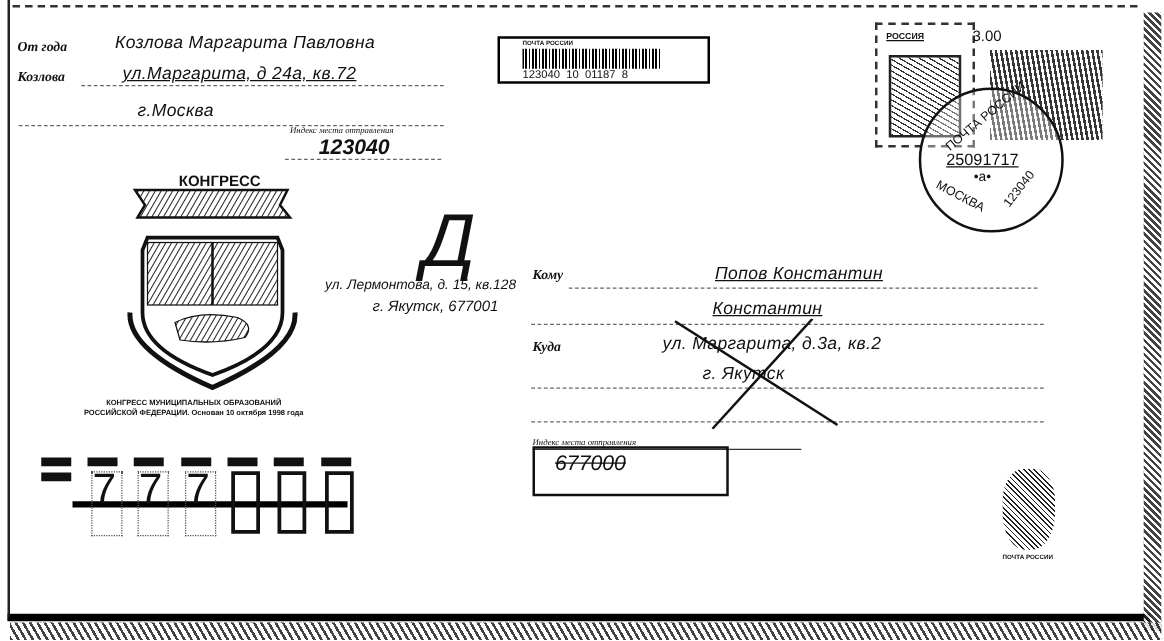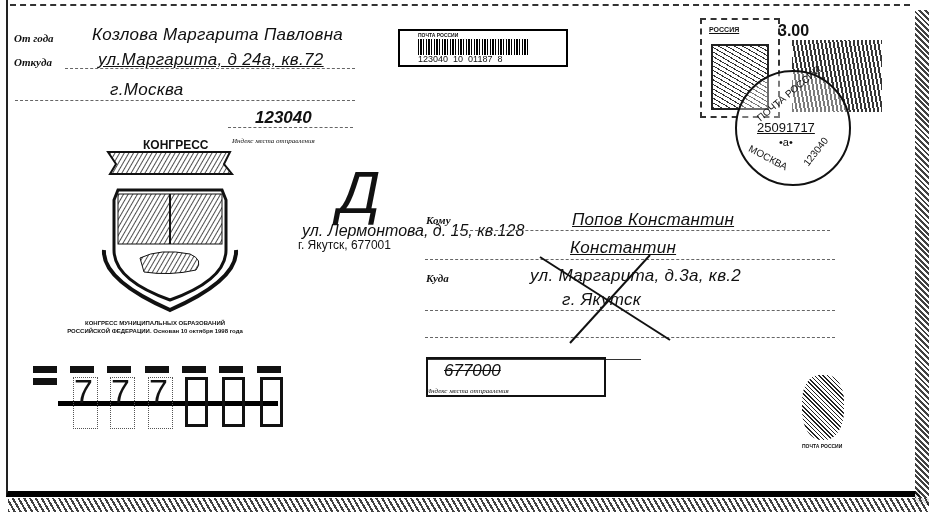--- a/index.html
+++ b/index.html
@@ -5,70 +5,70 @@
   html, body { margin:0; padding:0; background:#fff; }
   body { width:931px; height:513px; position:relative; overflow:hidden; font-family:"Liberation Sans", sans-serif; color:#111; }
   .abs { position:absolute; }
   .envelope { left:6px; top:0; width:914px; height:497px; border-left:2px solid #222; border-bottom:6px solid #000; box-sizing:border-box; }
   .top-dashes { left:10px; top:4px; width:900px; border-top:2px dashed #333; }
   .edge-right { left:915px; top:10px; width:14px; height:495px;
     background: repeating-linear-gradient(45deg,#222 0 2px,#fff 2px 4px), repeating-linear-gradient(-45deg,#222 0 1px,transparent 1px 5px); opacity:.85; }
   .edge-bottom { left:8px; top:498px; width:921px; height:14px;
     background: repeating-linear-gradient(60deg,#222 0 2px,#fff 2px 5px), repeating-linear-gradient(-30deg,#222 0 1px,transparent 1px 4px); opacity:.85; }
   .lbl { font-family:"Liberation Serif", serif; font-style:italic; font-weight:bold; font-size:11px; }
-  .hand { font-style:italic; font-size:17px; letter-spacing:.3px;text-align:right; }
+  .hand { font-style:italic; font-size:14px; letter-spacing:.3px;text-align:right; }
   .hand-u { text-decoration:underline; }
   .dline { border-bottom:1px dashed #666; height:0; }
-  .small-serif { font-family:"Liberation Serif", serif; font-style:italic; font-size:7px;margin-top:37px; }
+  .small-serif { font-family:"Liberation Serif", serif; font-style:italic; font-size:7px; }
   .barcode { left:398px; top:29px; width:170px; height:38px; border:2px solid #000; box-sizing:border-box; }
   .bars { position:absolute; left:18px; top:8px; width:110px; height:16px;
     background: repeating-linear-gradient(90deg,#000 0 1px,#fff 1px 2px,#000 2px 4px,#fff 4px 5px,#000 5px 6px,#fff 6px 8px); }
   .stamp { left:700px; top:18px; width:80px; height:100px; border:2px dashed #333; box-sizing:border-box; background:#fff; }
   .stamp-inner { position:absolute; left:9px; top:24px; width:58px; height:66px; border:2px solid #222; box-sizing:border-box;
     background: repeating-linear-gradient(30deg,#333 0 1px,#fff 1px 4px); }
   .stamp2 { left:792px; top:40px; width:90px; height:72px;
     background: repeating-linear-gradient(80deg,#222 0 2px,#fff 2px 4px), repeating-linear-gradient(10deg,#222 0 1px,transparent 1px 3px); opacity:.9; }
   .postmark { left:735px; top:70px; width:112px; height:112px; border:2px solid #111; border-radius:50%; background:rgba(255,255,255,.35); }
   .emblem { left:100px; top:130px; width:140px; height:185px; }
   .digit-box { position:absolute; width:23px; height:50px; }
   .digit-lbl { position:absolute; width:24px; height:7px; background:#111; }
   .big-D { font-size:60px; font-style:italic; font-family:"Liberation Sans", sans-serif; }
-  .idx-box { left:426px; top:357px; width:180px; height:40px; border:2px solid #111; box-sizing:border-box;padding-left:46px; }
+  .idx-box { left:426px; top:357px; width:157px; height:40px; border:2px solid #111; box-sizing:border-box;padding-left:46px; }
   .coat { left:802px; top:375px; width:42px; height:65px;
     background: repeating-linear-gradient(45deg,#222 0 1px,#fff 1px 3px), repeating-linear-gradient(-45deg,#222 0 1px,transparent 1px 3px); border-radius:40% 40% 45% 45%; }
 </style>
 </head>
 <body>
 
 <div class="abs envelope"></div>
 <div class="abs top-dashes"></div>
 <div class="abs edge-right"></div>
 <div class="abs edge-bottom"></div>
 
 <div class="abs lbl" style="left:14px;top:32px;">От года</div>
 <div class="abs hand" style="left:92px;top:25px;">Козлова Маргарита Павловна</div>
-<div class="abs lbl" style="left:14px;top:56px;">Откуда</div>
+<div class="abs lbl" style="left:14px;top:56px;">Козлова</div>
 <div class="abs dline" style="left:65px;top:68px;width:290px;"></div>
 <div class="abs hand hand-u" style="left:98px;top:50px;">ул.Маргарита, д 24а, кв.72</div>
 <div class="abs hand" style="left:110px;top:80px;">г.Москва</div>
 <div class="abs dline" style="left:15px;top:100px;width:340px;"></div>
 <div class="abs small-serif" style="left:232px;top:100px;">Индекс места отправления</div>
 <div class="abs" style="left:255px;top:108px;font-size:17px;font-weight:bold;font-style:italic;">123040</div>
 <div class="abs dline" style="left:228px;top:127px;width:125px;"></div>
 
 <div class="abs barcode">
   <div style="position:absolute;left:18px;top:1px;font-size:5px;font-weight:bold;">ПОЧТА РОССИИ</div>
   <div class="bars"></div>
   <div style="position:absolute;left:18px;top:23px;font-size:9px;white-space:pre;">123040  10  01187  8</div>
 </div>
 
 <div class="abs stamp2"></div>
 <div class="abs stamp">
   <span style="position:absolute;left:7px;top:6px;font-size:7px;font-weight:bold;text-decoration:underline;">РОССИЯ</span>
-  <span style="position:absolute;left:38px;top:2px;font-size:16px;font-weight:bold;padding-left:38px;">3.00</span>
+  <span style="position:absolute;left:38px;top:2px;font-size:12px;font-weight:normal;padding-left:38px;">3.00</span>
   <div class="stamp-inner"></div>
 </div>
 <div class="abs postmark">
   <div style="position:absolute;left:12px;top:16px;font-size:10px;transform:rotate(-40deg);">ПОЧТА РОССИИ</div>
   <div style="position:absolute;left:20px;top:48px;font-size:13px;text-decoration:underline;">25091717</div>
   <div style="position:absolute;left:42px;top:64px;font-size:11px;">•а•</div>
   <div style="position:absolute;left:10px;top:80px;font-size:10px;transform:rotate(28deg);">МОСКВА</div>
   <div style="position:absolute;left:62px;top:74px;font-size:10px;transform:rotate(-52deg);">123040</div>
 </div>
 
@@ -108,22 +108,22 @@
   </div>
   <div class="digit-box" style="left:148px;top:377px;border:1px dotted #555;">
     <span style="position:absolute;left:0;top:-6px;font-size:34px;">7</span>
   </div>
   <div class="digit-box" style="left:185px;top:377px;border:3px solid #111;box-sizing:border-box;"></div>
   <div class="digit-box" style="left:222px;top:377px;border:3px solid #111;box-sizing:border-box;"></div>
   <div class="digit-box" style="left:260px;top:377px;border:3px solid #111;box-sizing:border-box;"></div>
 </div>
 
 <div class="abs big-D" style="left:338px;top:158px;">Д</div>
-<div class="abs" style="left:260px;top:222px;font-size:16px;font-style:italic;margin-left:42px;">ул. Лермонтова, д. 15, кв.128</div>
-<div class="abs" style="left:298px;top:238px;font-size:12px;text-align:right;">г. Якутск, 677001</div>
+<div class="abs" style="left:260px;top:222px;font-size:11px;font-style:italic;">ул. Лермонтова, д. 15, кв.128</div>
+<div class="abs" style="left:298px;top:238px;font-size:12px;font-style:italic;text-align:right;">г. Якутск, 677001</div>
 
 <div class="abs lbl" style="left:426px;top:214px;">Кому</div>
 <div class="abs dline" style="left:455px;top:230px;width:375px;"></div>
 <div class="abs hand hand-u" style="left:572px;top:210px;">Попов  Константин</div>
 <div class="abs dline" style="left:425px;top:259px;width:410px;"></div>
 <div class="abs hand hand-u" style="left:570px;top:238px;">Константин</div>
 <div class="abs lbl" style="left:426px;top:272px;">Куда</div>
 <div class="abs hand" style="left:530px;top:266px;">ул. Маргарита, д.3а, кв.2</div>
 <div class="abs hand" style="left:562px;top:290px;">г. Якутск</div>
 <div class="abs dline" style="left:425px;top:310px;width:410px;"></div>

